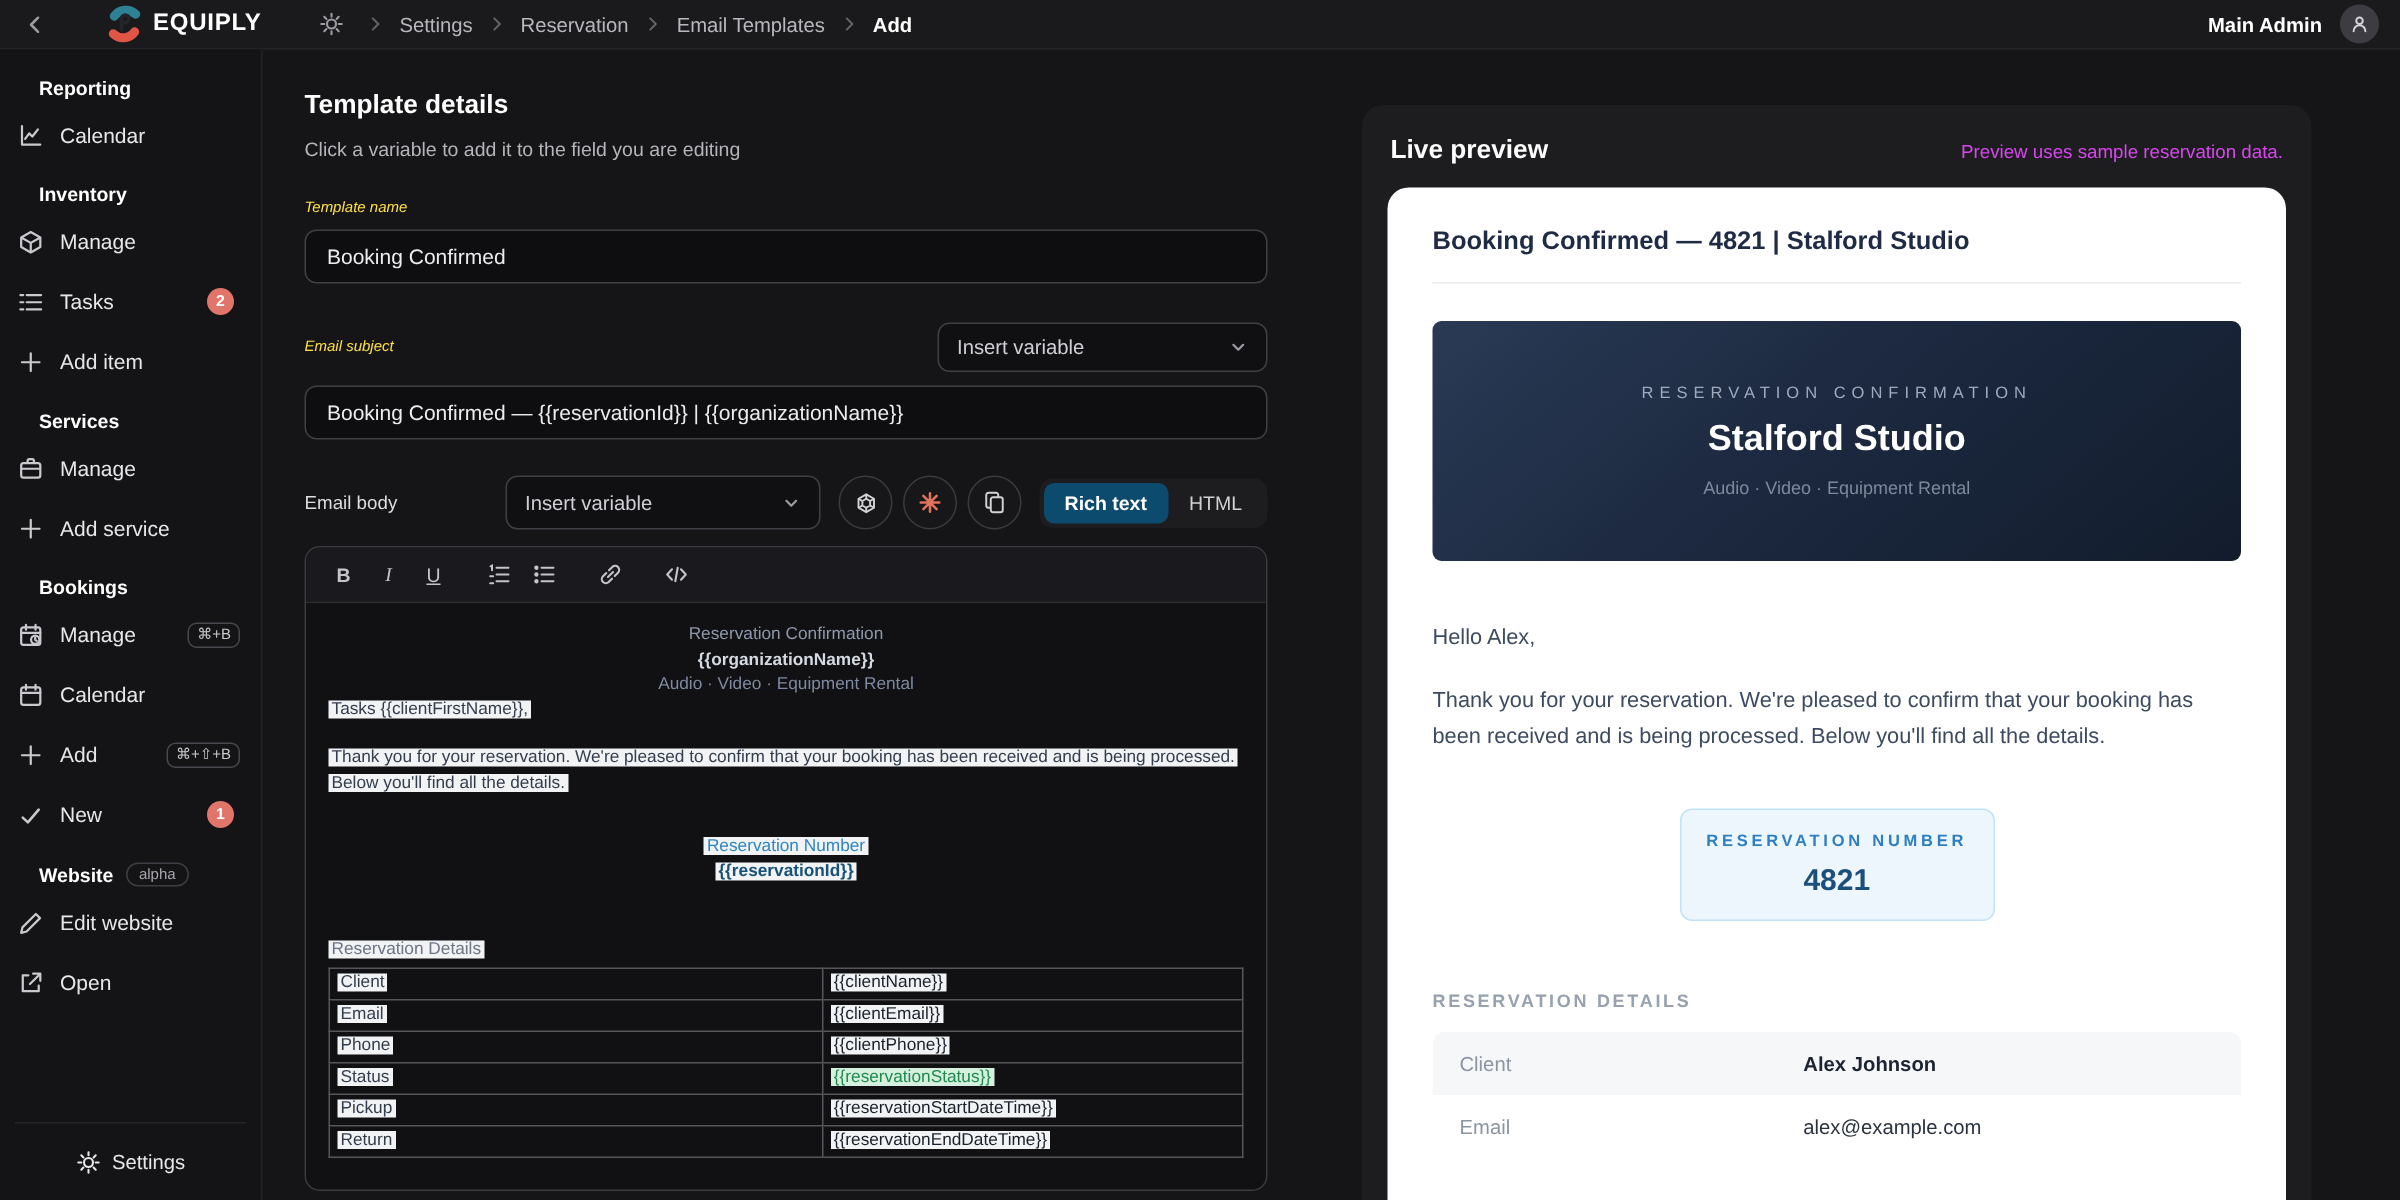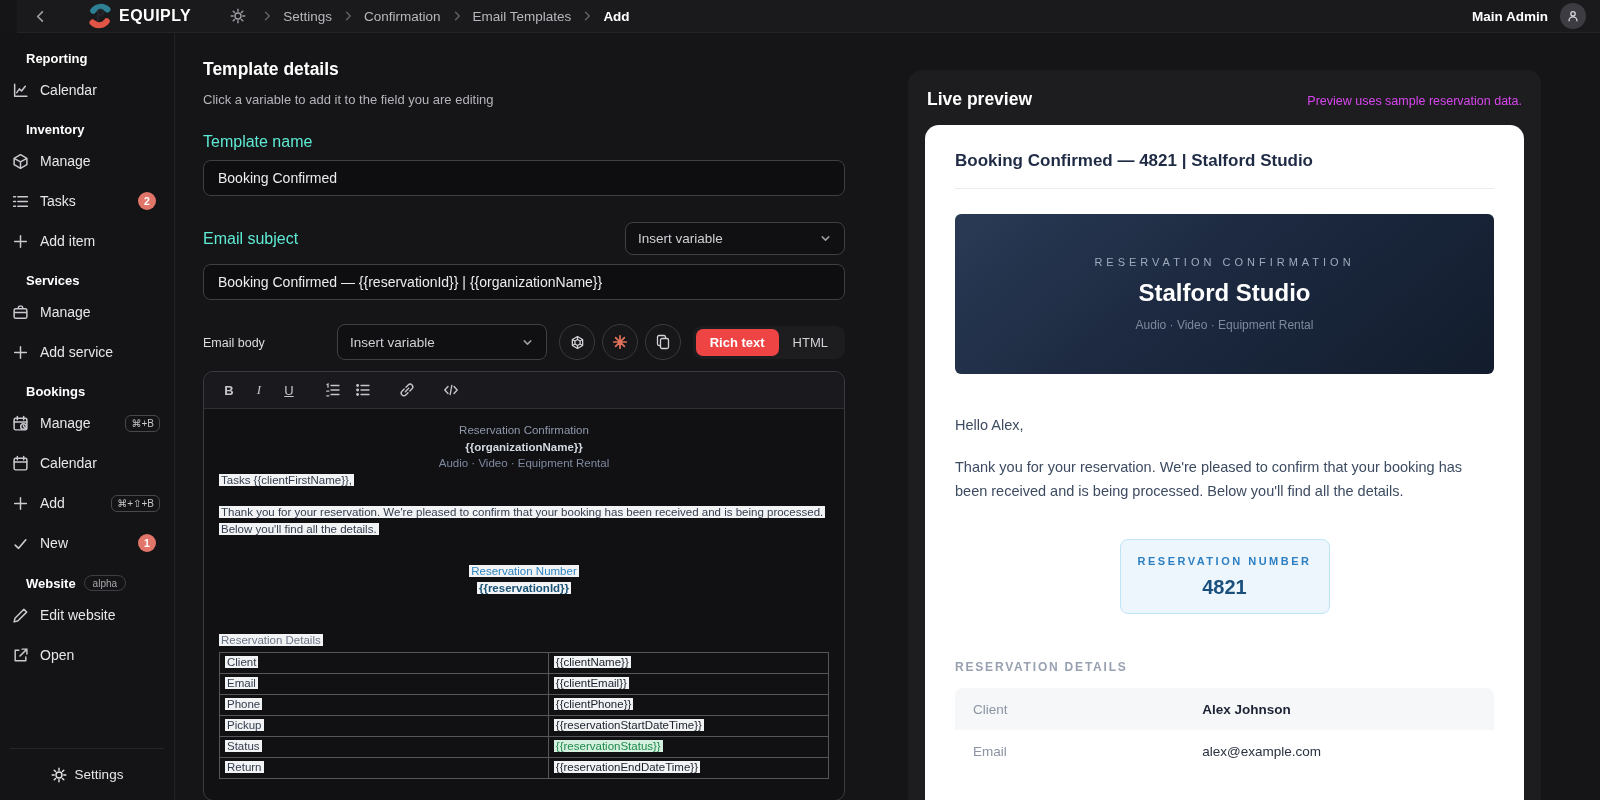--- a/index.html
+++ b/index.html
@@ -1,21 +1,21 @@
 <!DOCTYPE html>
 <html><head>
 <meta charset="utf-8">
 <style>
   * { margin:0; padding:0; box-sizing:border-box; }
   html,body { background:#0e0e10; }
   body { font-family:"Liberation Sans","DejaVu Sans",sans-serif; }
   .app { position:relative; width:1600px; height:800px; background:#151517; overflow:hidden; }
 
   
-  .topbar { height:33px; background:#1a1a1c; border-bottom:1px solid #232327; display:flex; align-items:center; padding:0 14px 0 10px;margin-left:17px; }
+  .topbar { height:33px; background:#1a1a1c; border-bottom:1px solid #232327; display:flex; align-items:center; padding:0 14px 0 10px; }
   .icon-btn { background:none; border:none; color:#9d9da4; display:flex; align-items:center; justify-content:center; width:26px; height:26px; cursor:pointer; }
   .brand { display:flex; align-items:center; gap:6px; margin-left:34px; margin-right:34px; }
   .brand-name { color:#fff; font-weight:700; font-size:16px; letter-spacing:.5px; }
   .crumb-sep { color:#63636a; display:flex; align-items:center; margin:0 10px; }
   .crumb { color:#b7b7bd; font-size:13.5px; cursor:pointer; }
   .crumb.current { color:#ffffff; font-weight:700; }
   .topbar-right { margin-left:auto; display:flex; align-items:center; gap:12px; }
   .user-name { color:#fff; font-weight:700; font-size:13.5px; }
   .avatar { width:26px; height:26px; border-radius:50%; background:#3c3c42; display:flex; align-items:center; justify-content:center; color:#d6d6db; }
 
@@ -30,35 +30,35 @@
   .sb-item .sb-icon { width:17px; display:flex; color:#c9c9cf; flex:none; }
   .sb-badge { margin-left:auto; min-width:18px; height:18px; border-radius:50%; background:#e2756a; color:#fff; font-size:10.5px; font-weight:700; display:flex; align-items:center; justify-content:center; margin-right:6px; }
   .sb-kbd { margin-left:auto; border:1px solid #47474d; border-radius:6px; font-size:10px; color:#c8c8cd; padding:2px 5px; margin-right:2px; white-space:nowrap; }
   .alpha-pill { border:1px solid #3d3d44; border-radius:999px; font-size:10px; font-weight:400; color:#a8a8b0; padding:1.5px 8px; }
   .sb-footer { margin-top:auto; border-top:1px solid #26262a; height:52px; display:flex; align-items:center; justify-content:center; gap:8px; font-size:13.5px; color:#e7e7ea; cursor:pointer; }
 
   
   .main { flex:none; width:670px; padding:26px 0 0 28px; }
   .page-title { color:#fff; font-size:17.5px; font-weight:700; }
   .page-sub { color:#b4b4ba; font-size:13px; margin-top:12px; }
-  .field-label { color:#5eead4; font-size:16px; margin-top:26px; margin-bottom:9px; }
+  .field-label { color:#fde047; font-size:10px; margin-top:26px; margin-bottom:9px;font-style:italic; }
   .text-input { width:642px; height:36px; background:#0e0e10; border:1px solid #3f3f46; border-radius:8px; color:#ececf0; font-size:14px; padding:0 14px; font-family:inherit; outline:none; }
   .row { width:642px; display:flex; align-items:center; }
   .row.subject-row { margin-top:26px; margin-bottom:9px; }
   .select { height:33px; background:#101013; border:1px solid #3f3f46; border-radius:8px; color:#cfcfd5; font-size:13.5px; display:flex; align-items:center; padding:0 12px; cursor:pointer; }
   .select .chev { margin-left:auto; color:#9d9da4; display:flex; }
   .select.subject-select { width:220px; margin-left:auto; }
   .row.body-row { margin-top:24px; }
   .body-label-wrap { width:134px; flex:none; }
   .body-label { color:#dcdce1; font-size:12.5px; }
   .select.body-select { width:210px; height:36px; }
   .circ-btn { width:36px; height:36px; border-radius:50%; border:1px solid #3a3a40; background:#17171a; display:flex; align-items:center; justify-content:center; margin-left:7px; cursor:pointer; color:#d2d2d7; }
   .mode-toggle { margin-left:auto; background:#1d1d20; border-radius:9px; padding:3px; display:flex; align-items:center; }
   .mode-opt { font-size:13px; color:#d0d0d5; padding:6px 14px; border-radius:7px; cursor:pointer; }
-  .mode-opt.active { background:#ef4444; color:#ffffff; font-weight:700; }
+  .mode-opt.active { background:#0c4a6e; color:#ffffff; font-weight:700; }
 
   
   .editor { width:642px; margin-top:11px; border:1px solid #3a3a40; border-radius:10px; background:#111114; height:430px; overflow:hidden; }
   .ed-toolbar { height:37px; background:#1a1a1e; border-bottom:1px solid #2e2e33; display:flex; align-items:center; padding:0 12px; gap:4px; border-radius:9px 9px 0 0; }
   .fmt-btn { background:none; border:none; color:#c4c4ca; width:26px; height:26px; display:flex; align-items:center; justify-content:center; font-size:13px; cursor:pointer; }
   .fmt-b { font-weight:700; } .fmt-i { font-style:italic; font-family:"Liberation Serif","DejaVu Serif",serif; } .fmt-u { text-decoration:underline; }
   .fmt-gap { width:10px; }
   .ed-content { padding:13px 15px; font-size:11.5px; line-height:16.5px; color:#aab3c2; }
   .ed-line { min-height:16.5px; }
   .center { text-align:center; }
@@ -142,21 +142,21 @@
         <svg width="12" height="12" viewBox="0 0 16 16" fill="none" stroke="currentColor" stroke-width="1.8" stroke-linecap="round" stroke-linejoin="round">
           <path d="M6 3l5 5-5 5"></path>
         </svg>
       </span>
     <a class="crumb">Settings</a>
     <span class="crumb-sep">
         <svg width="12" height="12" viewBox="0 0 16 16" fill="none" stroke="currentColor" stroke-width="1.8" stroke-linecap="round" stroke-linejoin="round">
           <path d="M6 3l5 5-5 5"></path>
         </svg>
       </span>
-    <a class="crumb">Confirmation</a>
+    <a class="crumb">Reservation</a>
     <span class="crumb-sep">
         <svg width="12" height="12" viewBox="0 0 16 16" fill="none" stroke="currentColor" stroke-width="1.8" stroke-linecap="round" stroke-linejoin="round">
           <path d="M6 3l5 5-5 5"></path>
         </svg>
       </span>
     <a class="crumb">Email Templates</a>
     <span class="crumb-sep">
         <svg width="12" height="12" viewBox="0 0 16 16" fill="none" stroke="currentColor" stroke-width="1.8" stroke-linecap="round" stroke-linejoin="round">
           <path d="M6 3l5 5-5 5"></path>
         </svg>
@@ -425,26 +425,26 @@
               </tr>
               <tr>
                 <td><span class="sel sel-slate">Email</span></td>
                 <td><span class="sel sel-dark">{{clientEmail}}</span></td>
               </tr>
               <tr>
                 <td><span class="sel sel-slate">Phone</span></td>
                 <td><span class="sel sel-dark">{{clientPhone}}</span></td>
               </tr>
               <tr>
+                <td><span class="sel sel-slate">Status</span></td>
+                <td><span class="sel sel-green">{{reservationStatus}}</span></td>
+              </tr>
+              <tr>
                 <td><span class="sel sel-slate">Pickup</span></td>
                 <td><span class="sel sel-dark">{{reservationStartDateTime}}</span></td>
-              </tr>
-              <tr>
-                <td><span class="sel sel-slate">Status</span></td>
-                <td><span class="sel sel-green">{{reservationStatus}}</span></td>
               </tr>
               <tr>
                 <td><span class="sel sel-slate">Return</span></td>
                 <td><span class="sel sel-dark">{{reservationEndDateTime}}</span></td>
               </tr>
             </tbody>
           </table>
         </div>
       </div>
     </main>

